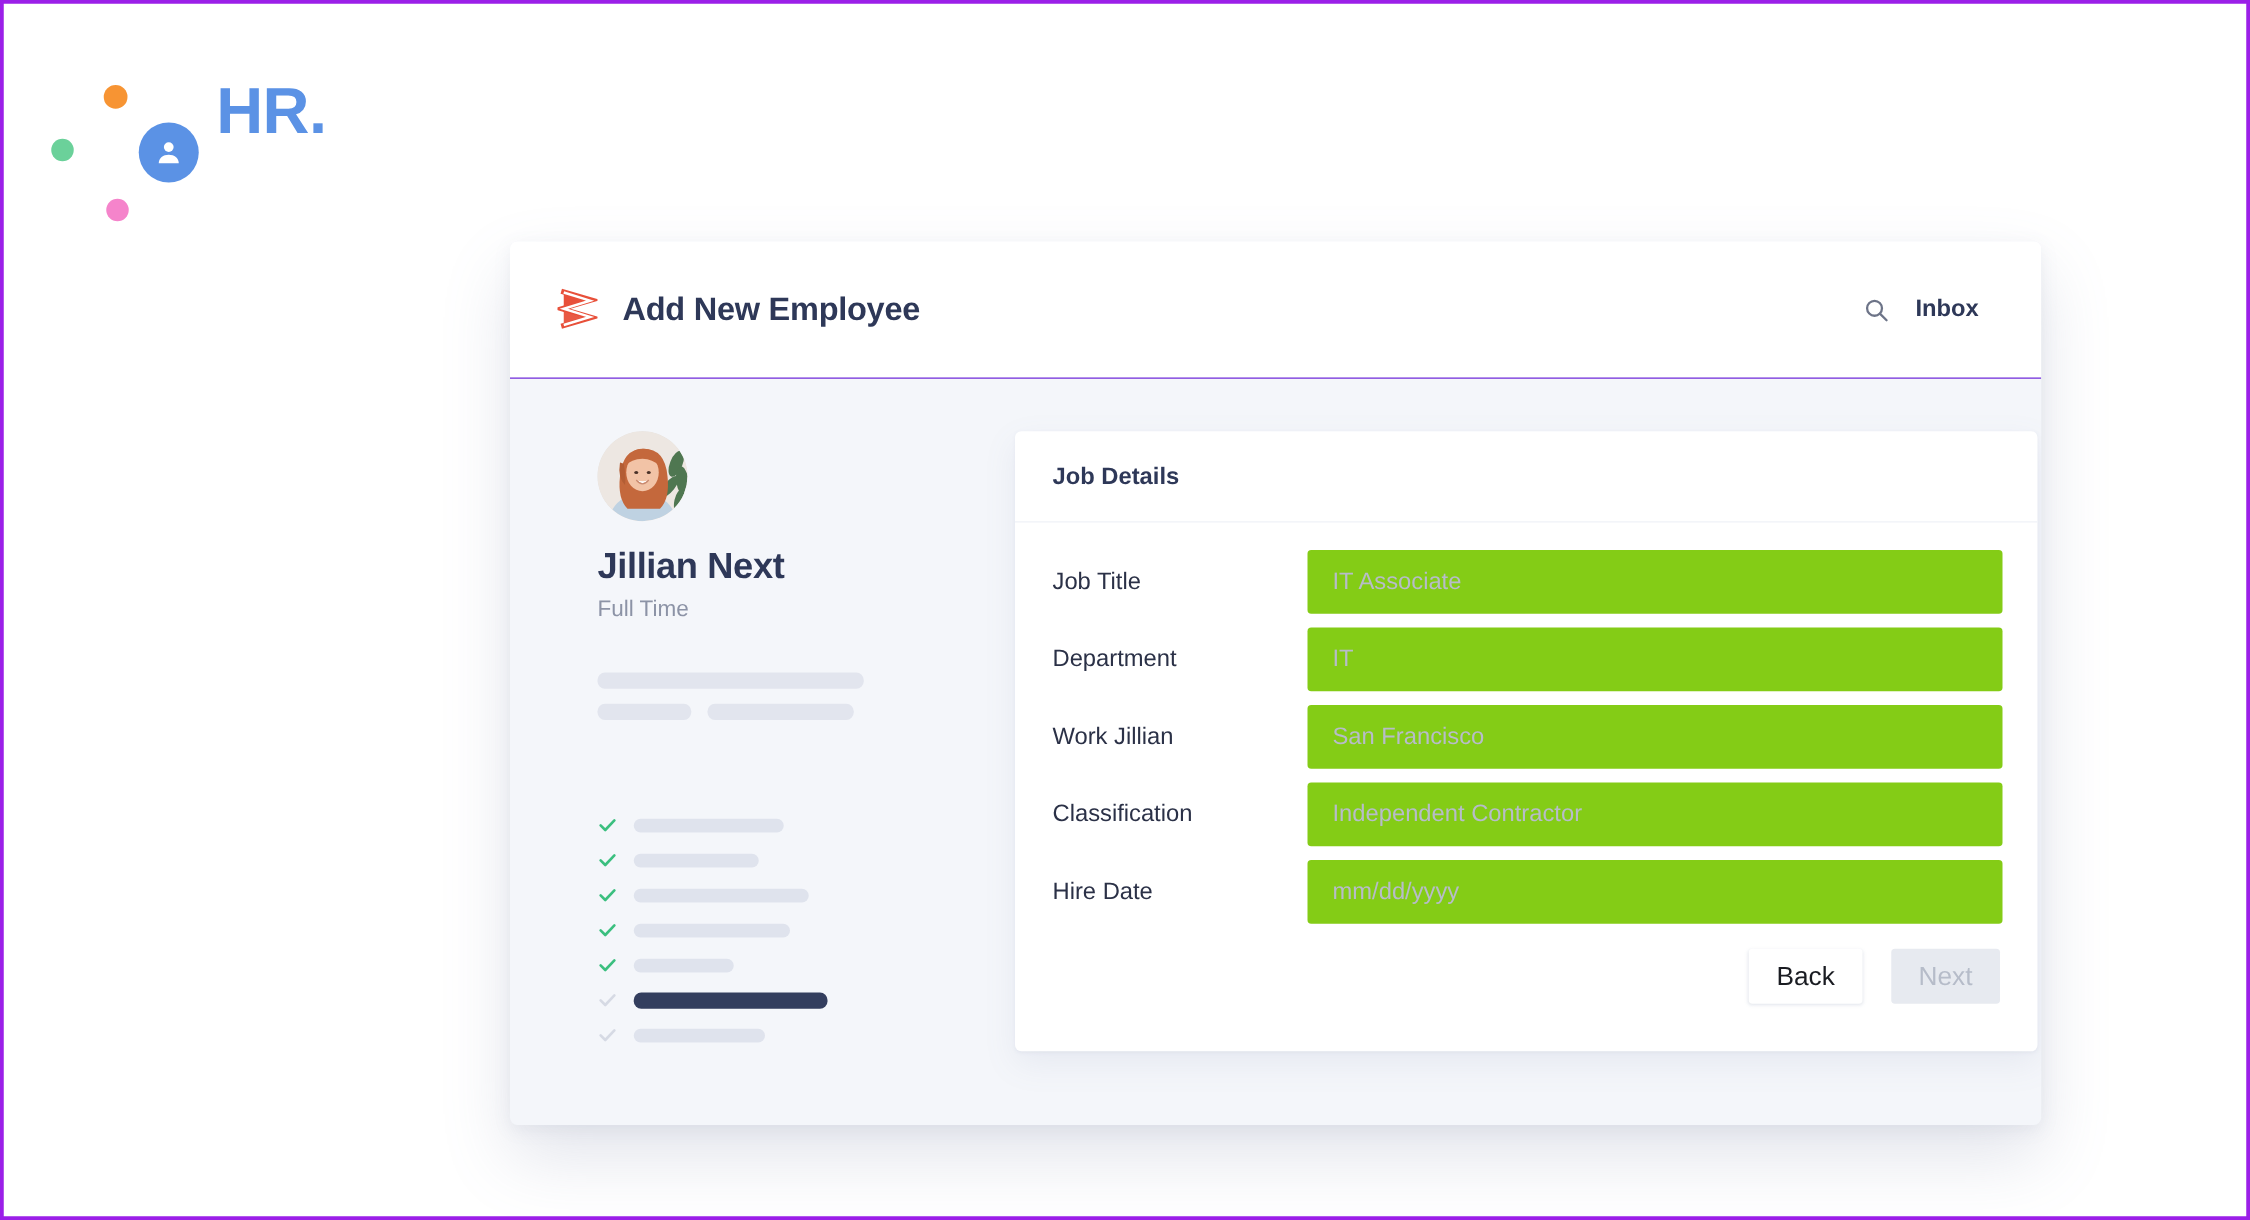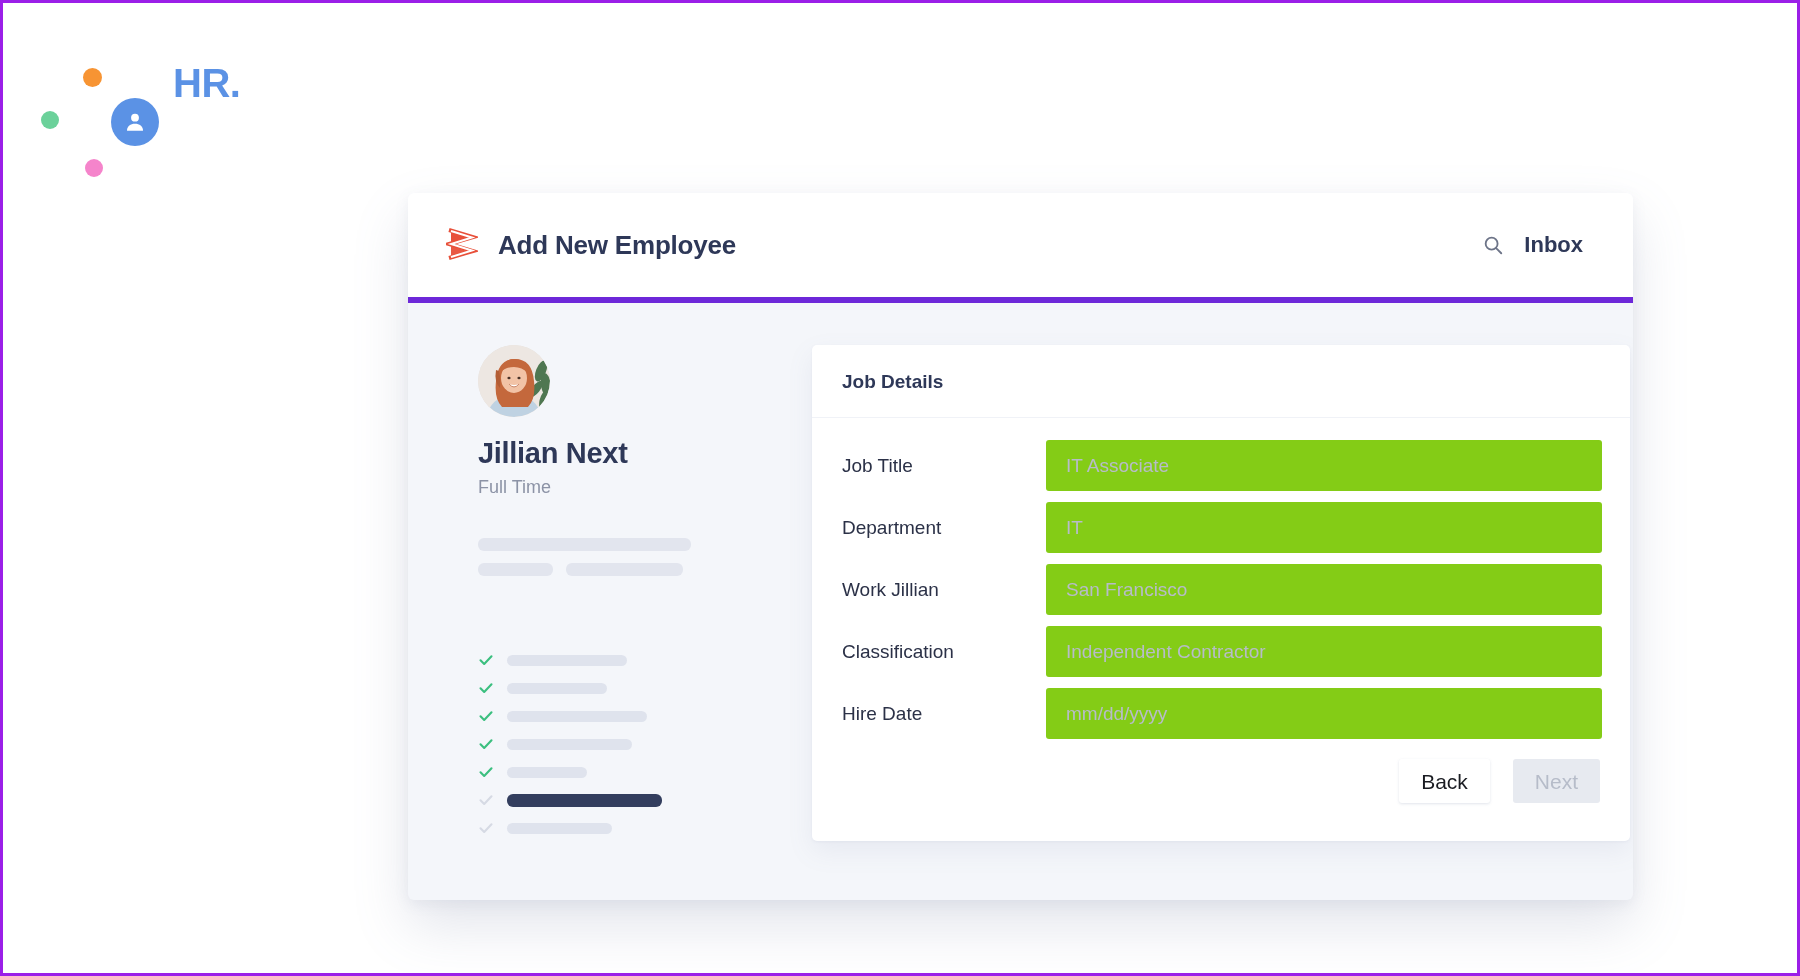--- a/index.html
+++ b/index.html
@@ -35,21 +35,21 @@
     left: 90px; top: 55px;
     width: 48px; height: 48px;
     border-radius: 50%;
     background: #5B92E5;
     display: flex; align-items: center; justify-content: center;
   }
   .avatar-mark svg { width: 26px; height: 26px; display: block; }
   .brand-word {
     position: absolute;
     left: 152px; top: 20px;
-    font-size: 40px;
+    font-size: 52px;
     font-weight: bold;
     color: #5B92E5;
     letter-spacing: -0.5px;
     line-height: 1;
   }
 
   
   .app-window {
     position: absolute;
     left: 405px;
@@ -63,39 +63,39 @@
     overflow: hidden;
   }
 
   
   .topbar {
     height: 110px;
     background: #ffffff;
     display: flex;
     align-items: center;
     padding: 0 50px 0 38px;
-    border-bottom: 6px solid #6d28d9;
+    border-bottom: 1px solid #6d28d9;
   }
   .topbar-left { display: flex; align-items: center; gap: 20px; }
   .app-logo { width: 32px; height: 36px; display: block; }
   .app-title {
     font-size: 26px;
     font-weight: bold;
     color: #2E3858;
     letter-spacing: -0.2px;
   }
   .topbar-right {
     margin-left: auto;
     display: flex;
     align-items: center;
     gap: 20px;
   }
   .search-icon { width: 22px; height: 22px; display: block; color: #6D7488; }
   .inbox-label {
-    font-size: 22px;
+    font-size: 19px;
     font-weight: bold;
     color: #2E3858;
   }
 
   
   .app-body {
     display: flex;
     padding: 42px 0 0 0;
     height: calc(100% - 110px);
   }

